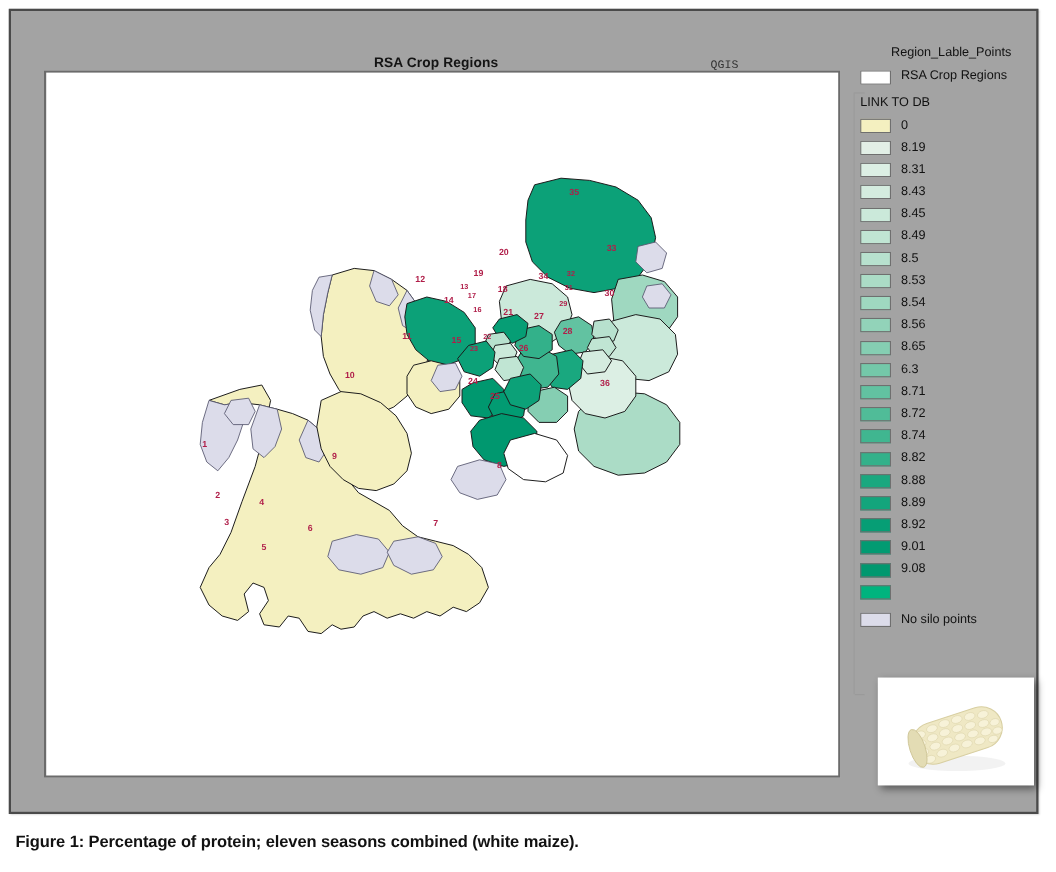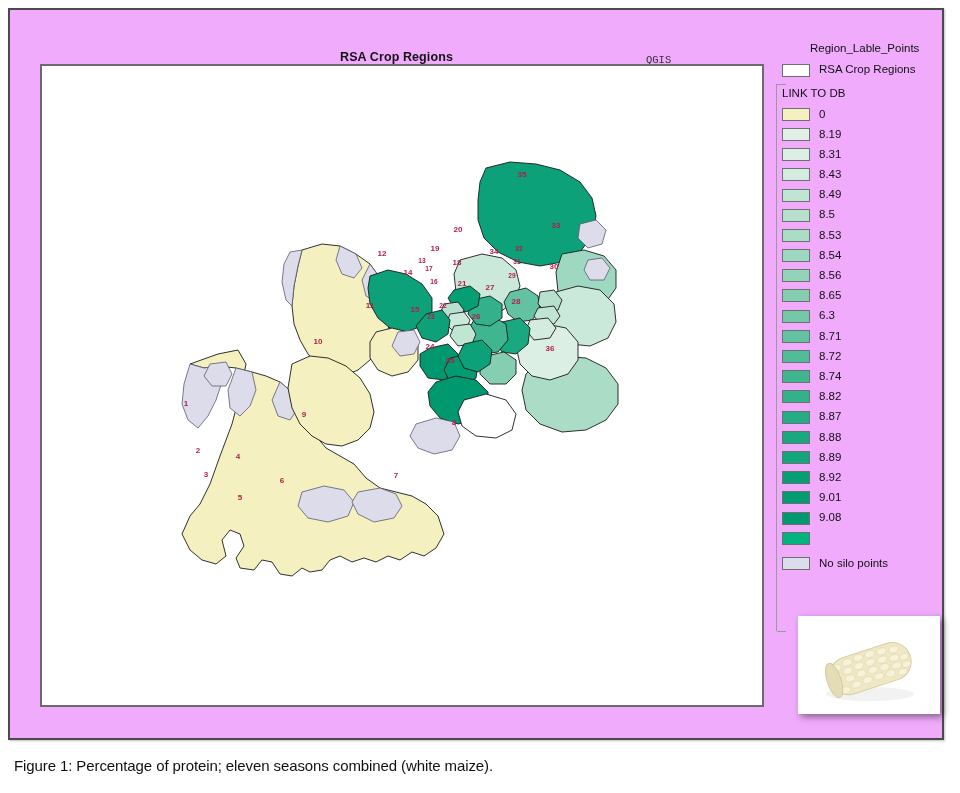--- a/index.html
+++ b/index.html
@@ -1,21 +1,21 @@
 <!DOCTYPE html>
 <html><head>
 <meta charset="utf-8">
 <style>
   html,body{margin:0;padding:0;background:#ffffff;}
   body{width:960px;height:793px;position:relative;overflow:hidden;
        font-family:"Liberation Sans",sans-serif;color:#1a1a1a;}
 
   
   #figure-page{position:absolute;left:8px;top:8px;width:936px;height:732px;
-       border:2px solid #4a4a4a;background:#f0abfc;box-sizing:border-box;
+       border:2px solid #4a4a4a;background:#a3a3a3;box-sizing:border-box;
        box-shadow:1px 1px 2px rgba(0,0,0,.25);}
 
   
   #map-frame{position:absolute;left:30px;top:54px;width:724px;height:643px;
        border:2px solid #6b6b6b;background:#ffffff;box-sizing:border-box;}
 
   #map-title{position:absolute;left:330px;top:40px;font-size:12.5px;font-weight:bold;
        letter-spacing:.1px;color:#141414;}
   #qgis-label{position:absolute;left:636px;top:44px;font-size:10.5px;
        font-family:Liberation Mono, monospace;color:#333;}
@@ -38,21 +38,21 @@
        border-left:1px solid #9a9a9a;}
   .tick{position:absolute;left:0;width:9px;border-top:1px solid #9a9a9a;}
   #link-head{font-size:11.5px;font-weight:normal;color:#111;margin:7px 0 5px 6px;}
   .indent{margin-left:6px;}
 
   
   #maize-photo{position:absolute;left:788px;top:606px;width:142px;height:98px;
        background:#ffffff;box-shadow:3px 3px 7px rgba(0,0,0,.45);overflow:hidden;}
 
   
-  #caption{position:absolute;left:14px;top:757px;font-size:15px;font-weight:normal;
+  #caption{position:absolute;left:14px;top:757px;font-size:15px;font-weight:bold;
        color:#111;letter-spacing:-.1px;text-align:right;}
 </style>
 </head>
 <body>
 
 <div id="figure-page">
 
   <div id="map-title">RSA Crop Regions</div>
   <div id="qgis-label">QGIS</div>
 
@@ -211,20 +211,24 @@
           </div>
           <div class="legend-row indent">
             <span class="sw" style="background: rgb(220, 239, 228);"></span>
             <span class="lb">8.31</span>
           </div>
           <div class="legend-row indent">
             <span class="sw" style="background: rgb(212, 236, 223);"></span>
             <span class="lb">8.43</span>
           </div>
           <div class="legend-row indent">
+            <span class="sw" style="background: rgb(203, 233, 218);"></span>
+            <span class="lb">8.45</span>
+          </div>
+          <div class="legend-row indent">
             <span class="sw" style="background: rgb(192, 229, 211);"></span>
             <span class="lb">8.49</span>
           </div>
           <div class="legend-row indent">
             <span class="sw" style="background: rgb(183, 225, 206);"></span>
             <span class="lb">8.5</span>
           </div>
           <div class="legend-row indent">
             <span class="sw" style="background: rgb(171, 220, 198);"></span>
             <span class="lb">8.53</span>
@@ -253,24 +257,20 @@
             <span class="sw" style="background: rgb(80, 188, 152);"></span>
             <span class="lb">8.72</span>
           </div>
           <div class="legend-row indent">
             <span class="sw" style="background: rgb(64, 182, 144);"></span>
             <span class="lb">8.74</span>
           </div>
           <div class="legend-row indent">
             <span class="sw" style="background: rgb(51, 177, 138);"></span>
             <span class="lb">8.82</span>
-          </div>
-          <div class="legend-row indent">
-            <span class="sw" style="background: rgb(37, 172, 132);"></span>
-            <span class="lb">8.87</span>
           </div>
           <div class="legend-row indent">
             <span class="sw" style="background: rgb(25, 168, 127);"></span>
             <span class="lb">8.88</span>
           </div>
           <div class="legend-row indent">
             <span class="sw" style="background: rgb(19, 165, 124);"></span>
             <span class="lb">8.89</span>
           </div>
           <div class="legend-row indent">

